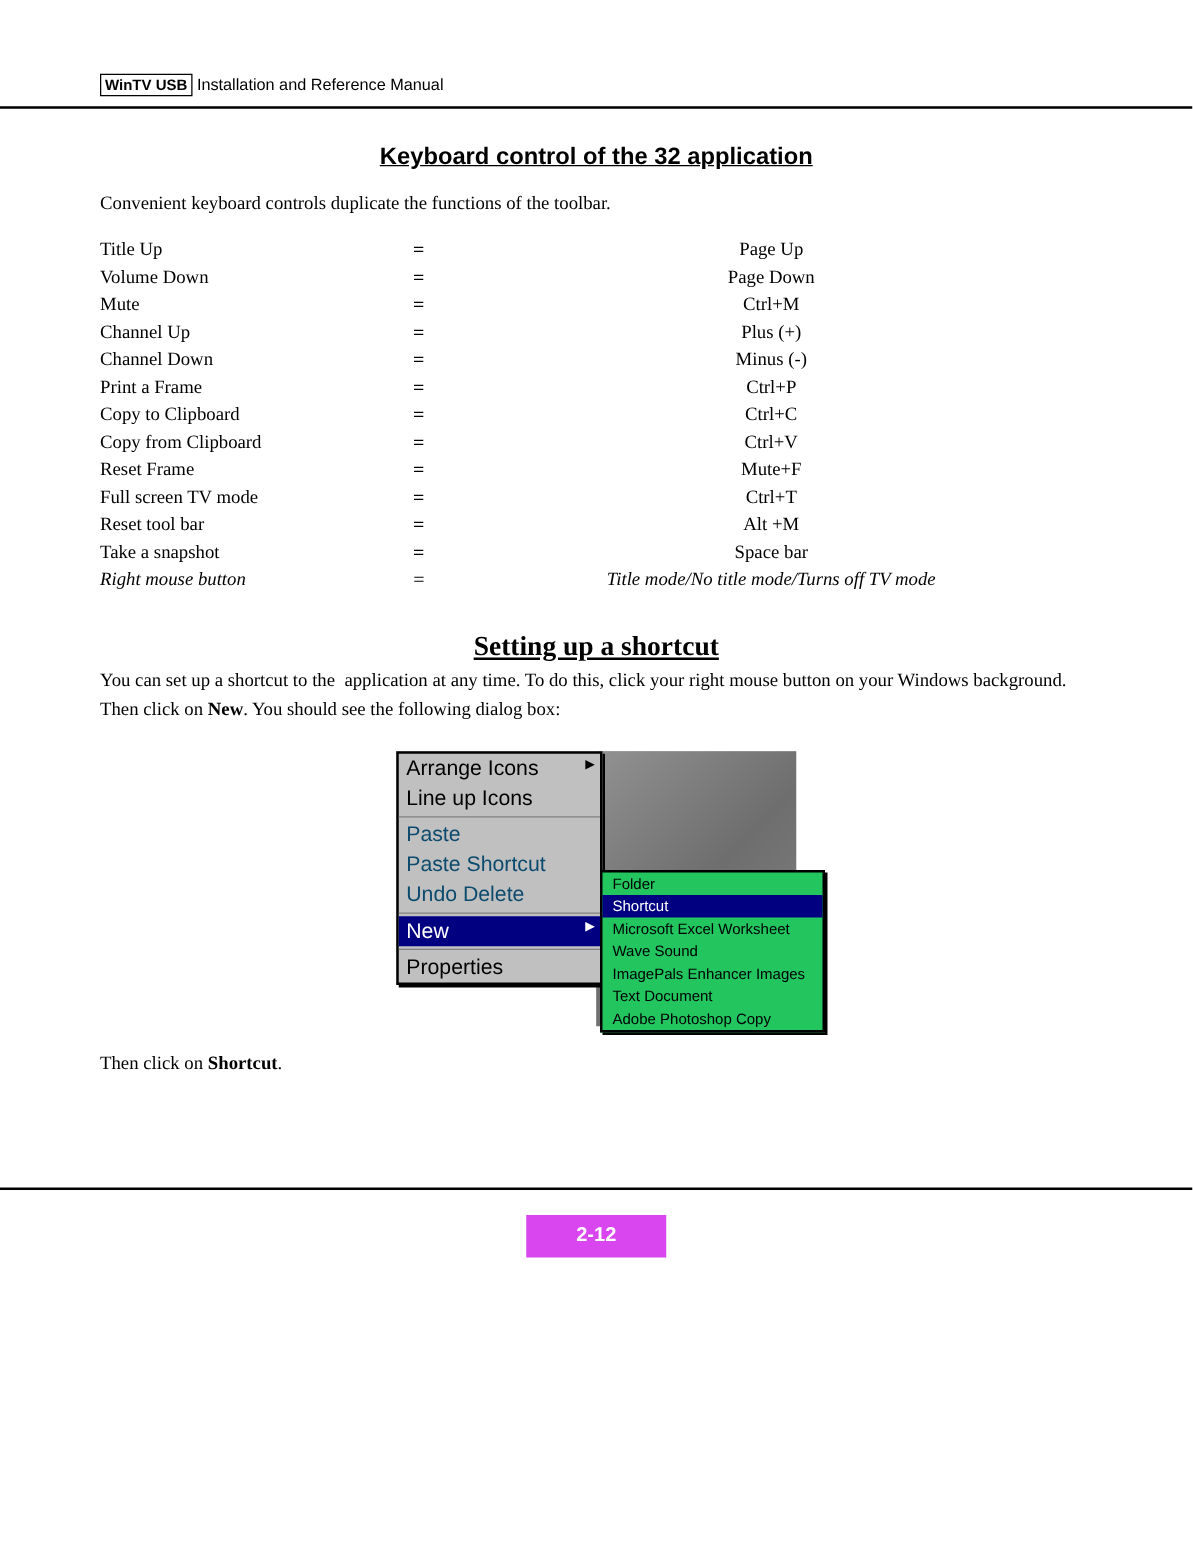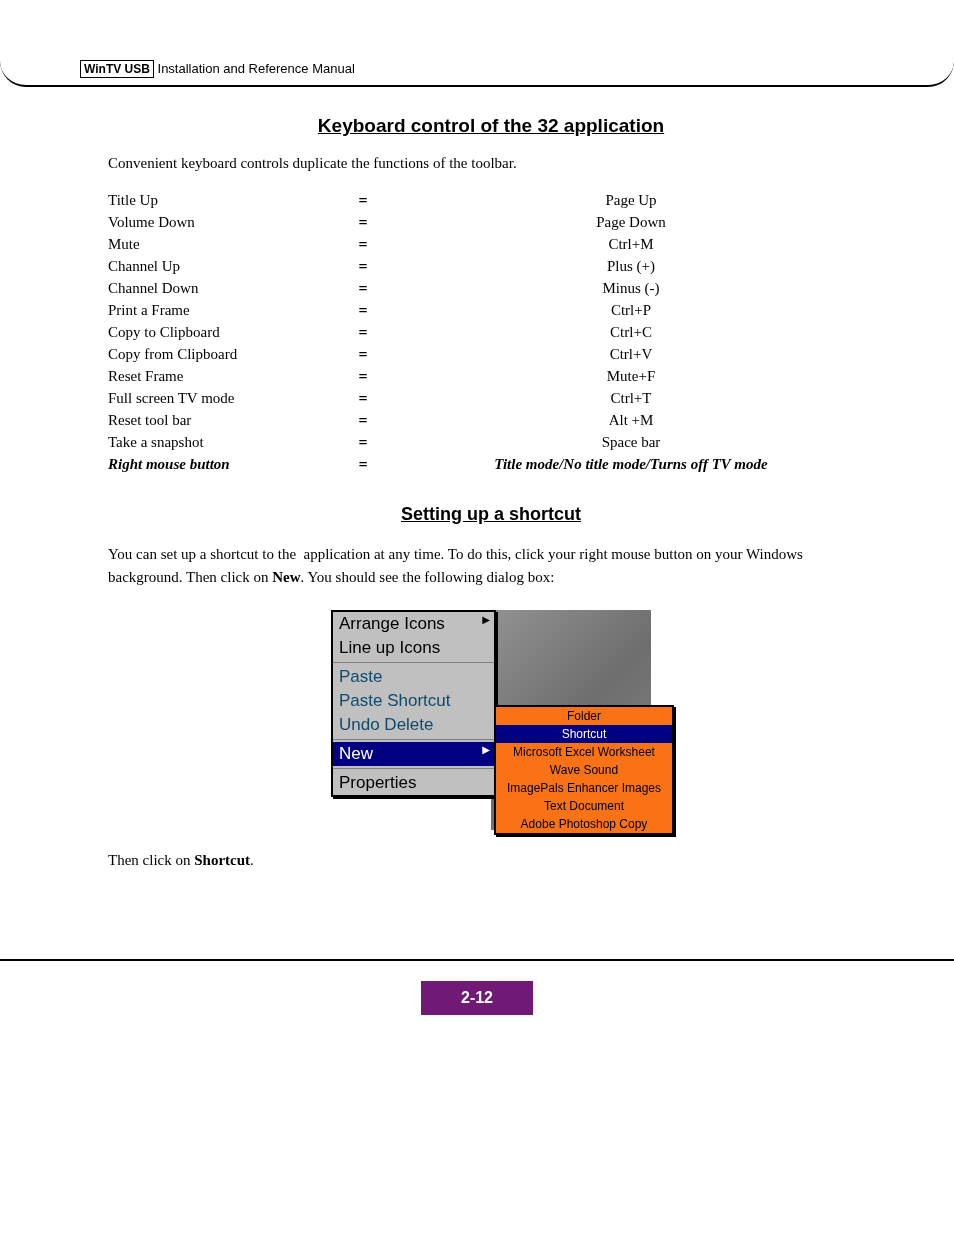--- a/index.html
+++ b/index.html
@@ -19,38 +19,37 @@
       background: #ffffff;
       position: relative;
       padding: 0;
     }
 
     
     .header {
       padding: 60px 80px 8px 80px;
       border-bottom: 2px solid #000;
       margin-bottom: 0;
-      border-radius: 26px;
     }
 
     .header-text {
       font-size: 13px;
       font-family: Arial, sans-serif;
     }
 
     .header-text .brand {
       font-weight: bold;
       border: 1px solid #000;
       padding: 1px 3px;
       font-size: 12px;
     }
 
     
     .content {
-      padding: 0 80px 40px 108px;
+      padding: 0 80px 40px 80px;
     }
 
     
     .section-title {
       font-family: Arial, sans-serif;
       font-weight: bold;
       font-size: 19px;
       text-align: center;
       text-decoration: underline;
       margin-top: 28px;
@@ -85,33 +84,33 @@
       font-weight: bold;
       text-align: center;
     }
 
     .keyboard-table td.col-key {
       width: auto;
       text-align: center;
     }
 
     .keyboard-table tr.bold-row td {
-      font-weight: bold;
+      font-weight: normal;
       font-style: italic;
     }
 
     
     .section2-title {
-      font-family: Liberation Sans, sans-serif;
-      font-weight: bold;
-      font-size: 18px;
+      font-family: Liberation Serif, serif;
+      font-weight: bold;
+      font-size: 22px;
       text-align: center;
       text-decoration: underline;
       margin-top: 10px;
-      margin-bottom: 18px;
+      margin-bottom: 4px;
     }
 
     .body-text {
       font-size: 15px;
       line-height: 1.55;
       margin-bottom: 18px;
     }
 
     
     .screenshot-container {
@@ -167,27 +166,26 @@
       height: 1px;
       background: #808080;
       margin: 2px 0;
     }
 
     
     .submenu-new {
       position: absolute;
       left: 163px;
       top: 95px;
-      background: #f97316;
+      background: #22c55e;
       border: 2px solid #000;
       font-family: Arial, sans-serif;
       font-size: 12px;
       width: 180px;
       box-shadow: 2px 2px 0 #000;
-      text-align: center;
     }
 
     .submenu-item {
       padding: 2px 8px;
       cursor: default;
       white-space: nowrap;
     }
 
     .submenu-item.highlighted {
       background: #000080;
@@ -222,21 +220,21 @@
     
     .footer {
       border-top: 2px solid #000;
       padding-top: 10px;
       display: flex;
       justify-content: center;
       margin-top: 20px;
     }
 
     .page-number-box {
-      background: #701a75;
+      background: #d946ef;
       color: #ffffff;
       font-family: Arial, sans-serif;
       font-weight: bold;
       font-size: 16px;
       padding: 8px 40px;
       margin-top: 10px;
     }
   </style>
 </head>
 <body>

